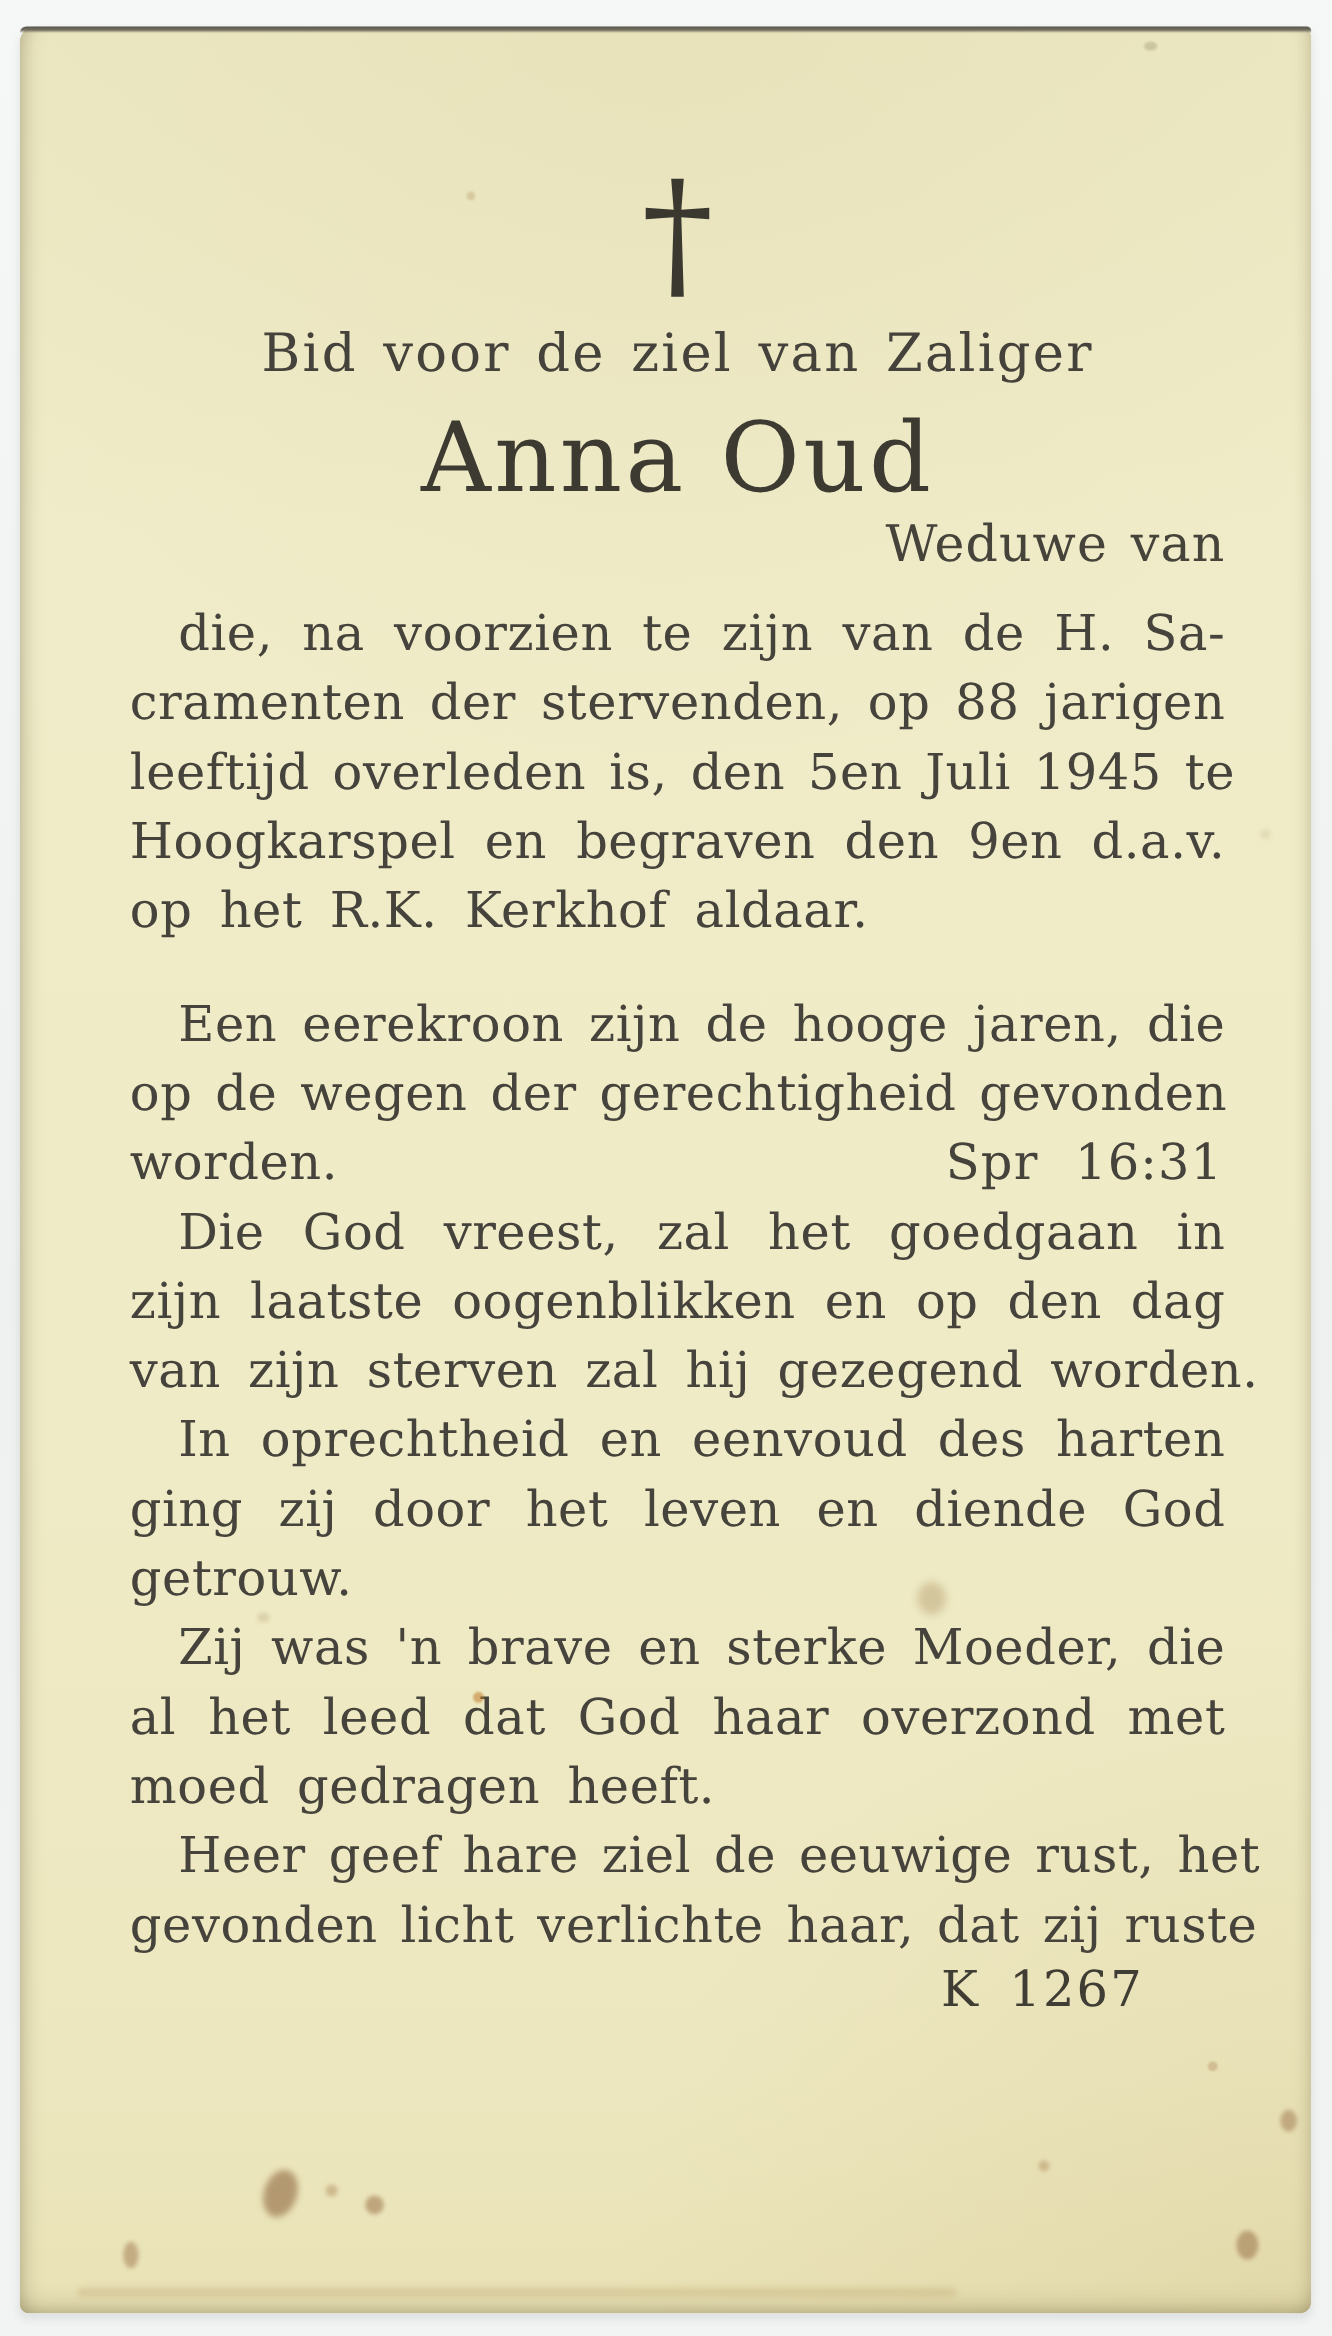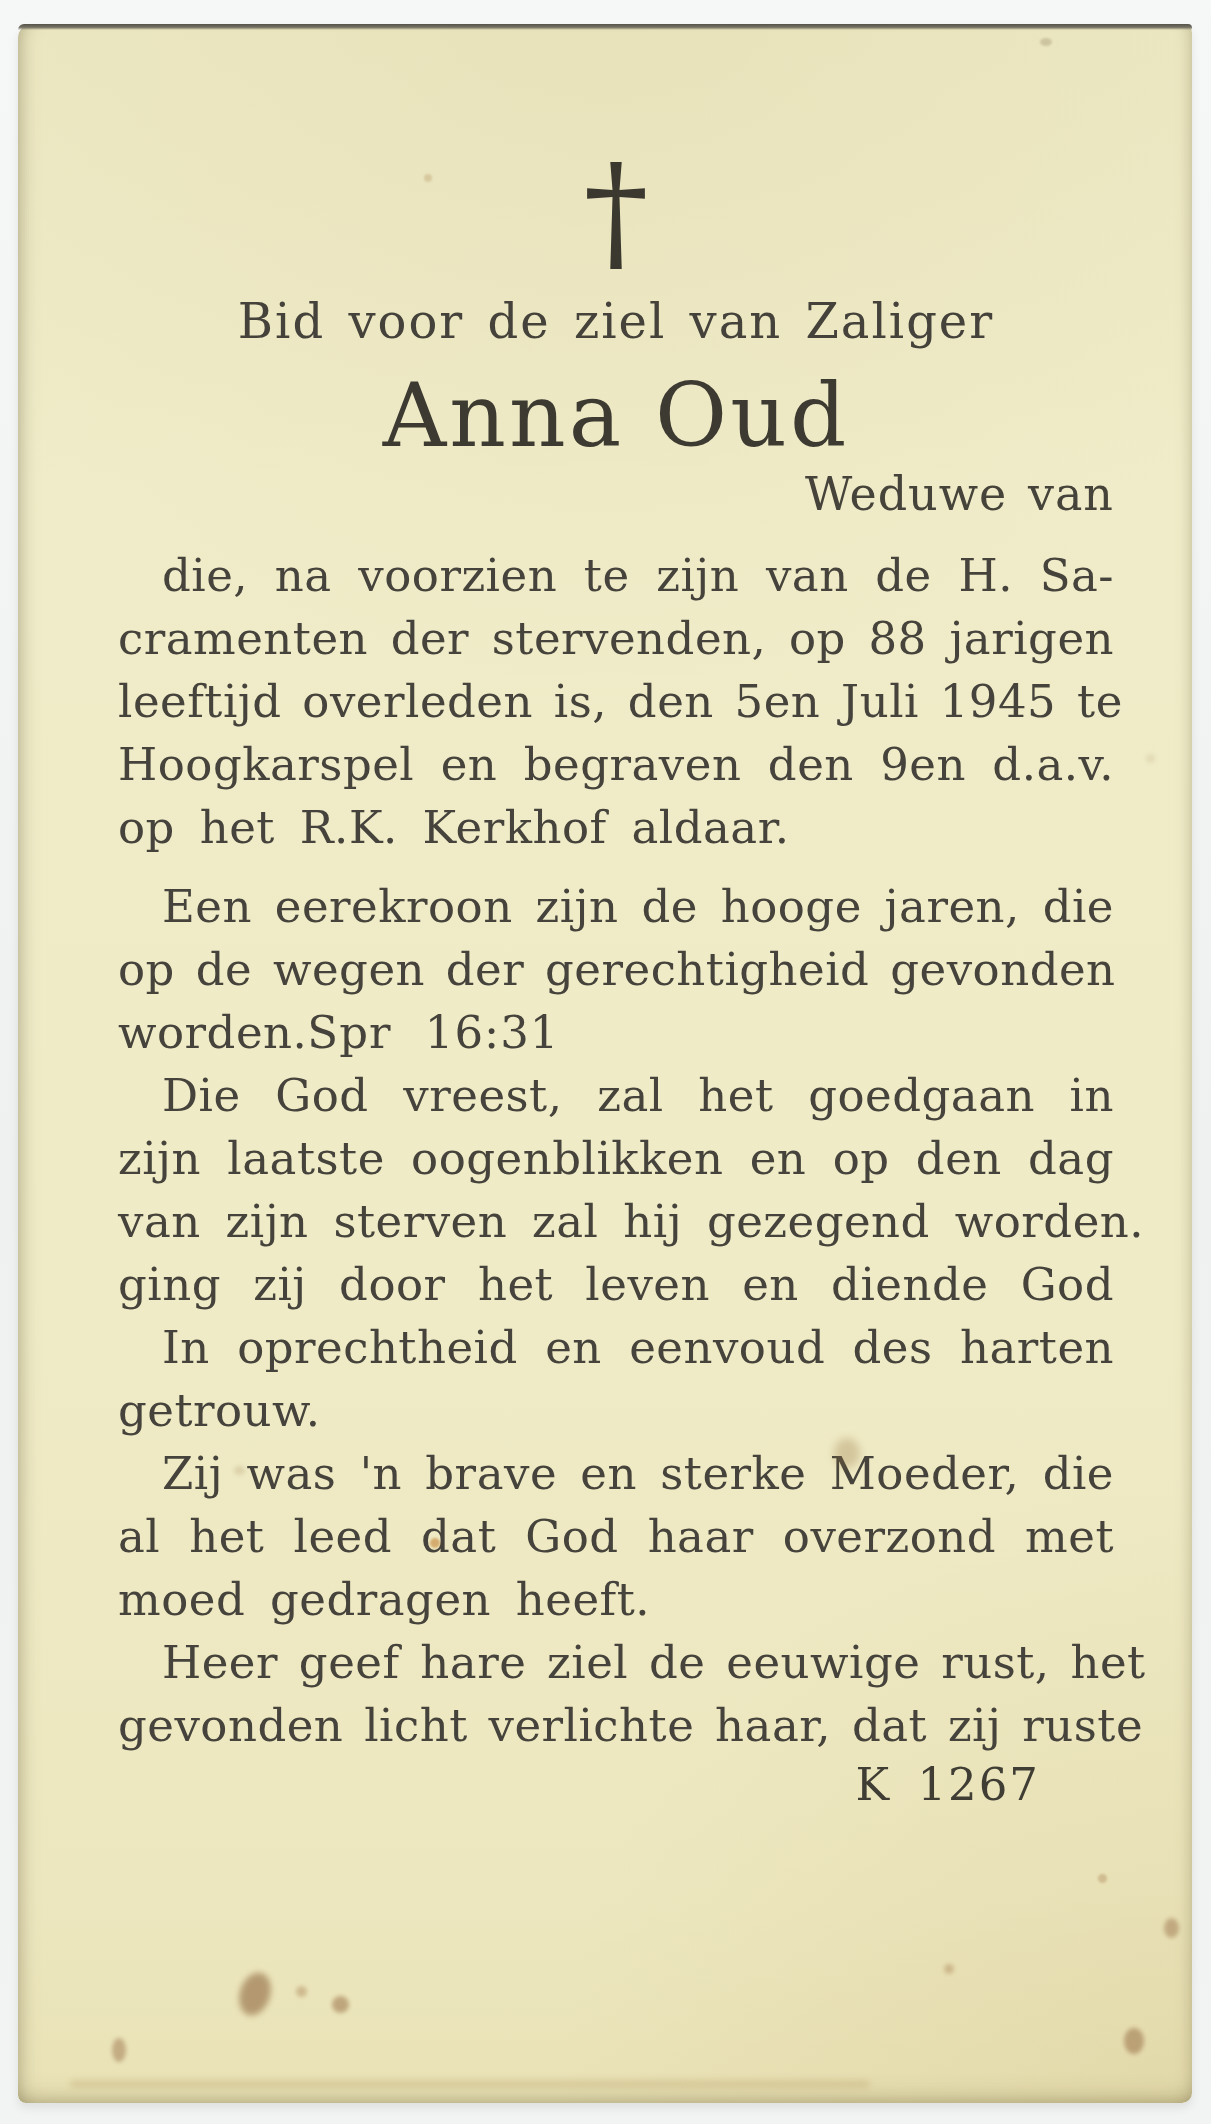--- a/index.html
+++ b/index.html
@@ -93,31 +93,32 @@
   
   .body {
     margin-top: 28px;
     font-size: 45px;
     line-height: 63px;
     letter-spacing: 0.5px;
     word-spacing: 6px;
     color: #45433b;
   }
   .para { margin: 0; }
-  .para.gap { margin-top: 16px; }
+  .para.gap { margin-top: 40px; }
   .ln {
     text-align: justify;
     text-align-last: justify;
     text-justify: inter-word;
     white-space: nowrap;
   }
   .ln.first { text-indent: 44px; }
   .ln.last { text-align-last: left; word-spacing: 10px; }
   .ln.split {
     display: flex;
+    justify-content: space-between;
     text-align-last: auto;
     white-space: nowrap;
   }
   .ln.split .ref { padding-right: 2px; letter-spacing: 1px; word-spacing: 18px; }
 
   .code {
     text-align: right;
     padding-right: 74px;
     font-size: 45px;
     line-height: 56px;
@@ -174,22 +175,22 @@
             <span>worden.</span>
             <span class="ref">Spr 16:31</span>
           </div>
         </div>
         <div class="para">
           <div class="ln first">Die God vreest, zal het goedgaan in</div>
           <div class="ln">zijn laatste oogenblikken en op den dag</div>
           <div class="ln last">van zijn sterven zal hij gezegend worden.</div>
         </div>
         <div class="para">
+          <div class="ln first">In oprechtheid en eenvoud des harten</div>
           <div class="ln">ging zij door het leven en diende God</div>
-          <div class="ln first">In oprechtheid en eenvoud des harten</div>
           <div class="ln last">getrouw.</div>
         </div>
         <div class="para">
           <div class="ln first">Zij was 'n brave en sterke Moeder, die</div>
           <div class="ln">al het leed dat God haar overzond met</div>
           <div class="ln last">moed gedragen heeft.</div>
         </div>
         <div class="para">
           <div class="ln first">Heer geef hare ziel de eeuwige rust, het</div>
           <div class="ln">gevonden licht verlichte haar, dat zij ruste</div>

